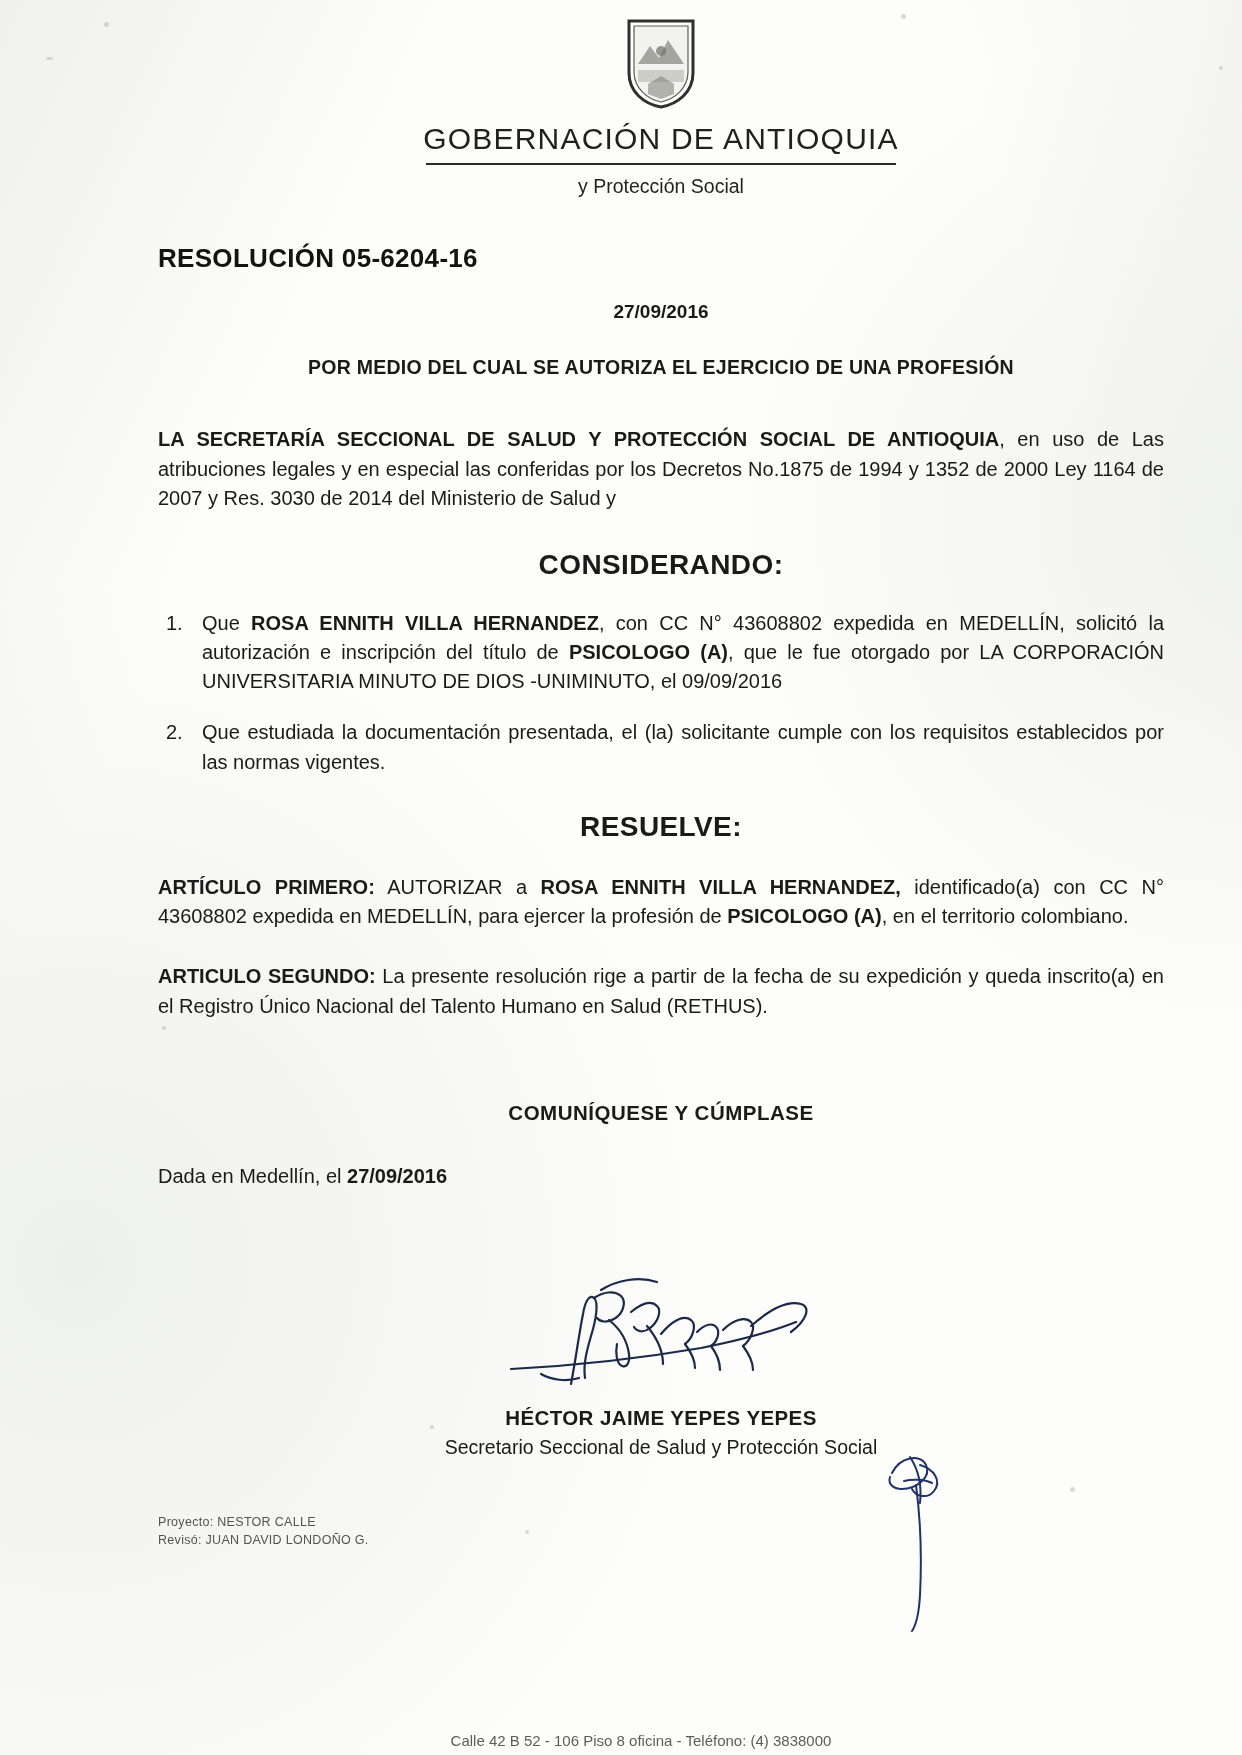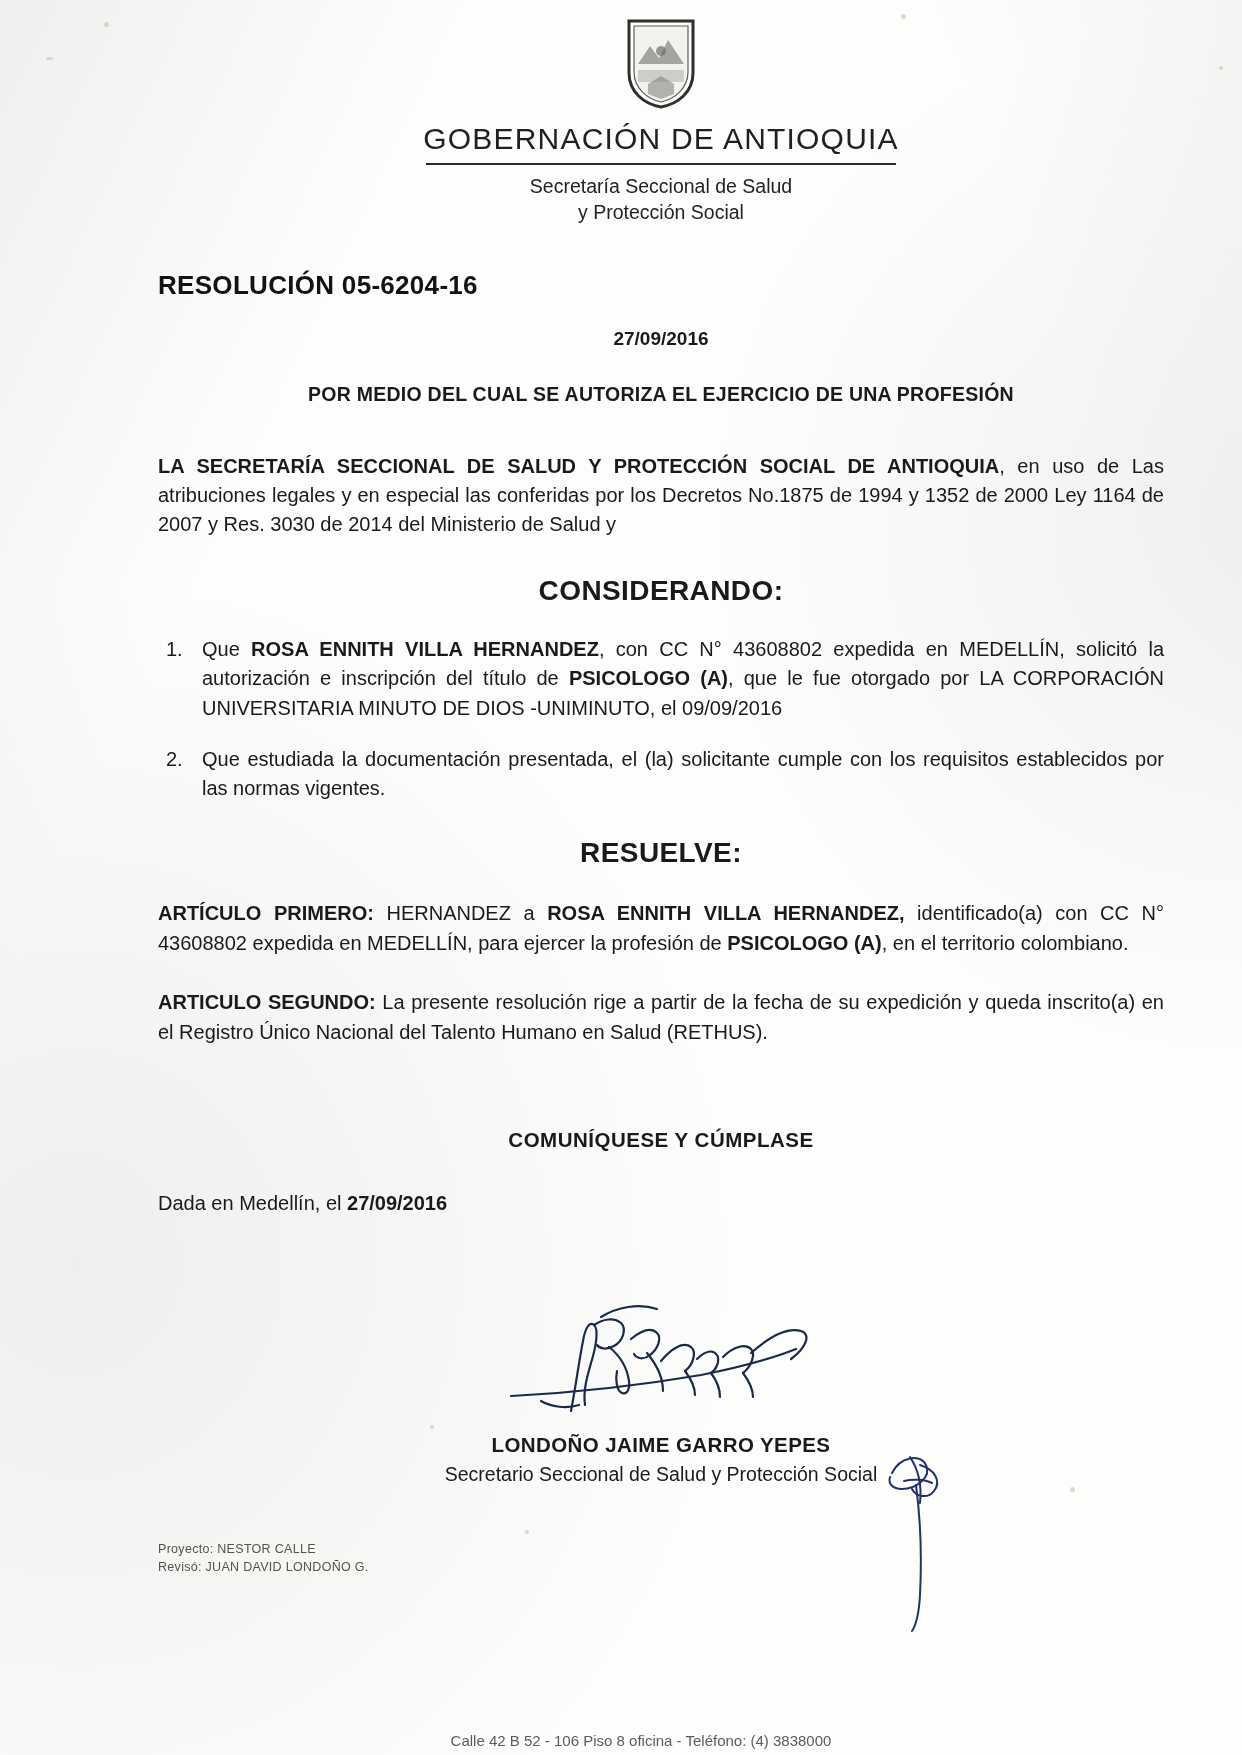--- a/index.html
+++ b/index.html
@@ -219,21 +219,20 @@
         <path d="M12 46 L24 28 L33 40 L42 22 L58 46 Z" fill="#8b8b84" opacity=".75"></path>
         <path d="M12 52 H58 V64 H12 Z" fill="#a9a9a2" opacity=".5"></path>
         <circle cx="35" cy="33" r="5" fill="#6f6f69" opacity=".7"></circle>
         <path d="M22 66 L35 58 L48 66 L48 76 L35 81 L22 76 Z" fill="#7e7e77" opacity=".55"></path>
       </svg>
     </div>
 
     <div class="org-title">GOBERNACIÓN DE ANTIOQUIA</div>
     <div class="rule"></div>
     <div class="org-sub">
-      <div>Secretaría Seccional de Salud</div>
       <div>y Protección Social</div>
     </div>
 
     <div class="res-title">RESOLUCIÓN 05-6204-16</div>
     <div class="res-date">27/09/2016</div>
     <div class="res-purpose">POR MEDIO DEL CUAL SE AUTORIZA EL EJERCICIO DE UNA PROFESIÓN</div>
 
     <div class="para">
       <span class="b">LA SECRETARÍA SECCIONAL DE SALUD Y PROTECCIÓN SOCIAL DE ANTIOQUIA</span><span>, en uso de Las atribuciones legales y en especial las conferidas por los Decretos No.1875 de 1994 y 1352 de 2000 Ley 1164 de 2007 y Res. 3030 de 2014 del Ministerio de Salud y</span>
     </div>
@@ -247,21 +246,21 @@
       </li>
       <li>
         <span class="num">2.</span>
         <span>Que estudiada la documentación presentada, el (la) solicitante cumple con los requisitos establecidos por las normas vigentes.</span>
       </li>
     </ol>
 
     <div class="center-head" style="margin-top:34px;">RESUELVE:</div>
 
     <div class="art-block">
-      <span class="b">ARTÍCULO PRIMERO:</span><span> HERNANDEZ a </span><span class="b">ROSA ENNITH VILLA  HERNANDEZ,</span><span>  identificado(a) con CC N° 43608802 expedida en MEDELLÍN, para ejercer la profesión de </span><span class="b">PSICOLOGO (A)</span><span>, en el territorio colombiano.</span>
+      <span class="b">ARTÍCULO PRIMERO:</span><span> AUTORIZAR a </span><span class="b">ROSA ENNITH VILLA  HERNANDEZ,</span><span>  identificado(a) con CC N° 43608802 expedida en MEDELLÍN, para ejercer la profesión de </span><span class="b">PSICOLOGO (A)</span><span>, en el territorio colombiano.</span>
     </div>
 
     <div class="art-block">
       <span class="b">ARTICULO SEGUNDO:</span><span> La presente resolución rige a partir de la fecha de su expedición y queda inscrito(a) en el Registro Único Nacional del Talento Humano en Salud (RETHUS).</span>
     </div>
 
     <div class="comuniquese">COMUNÍQUESE Y CÚMPLASE</div>
 
     <div class="dada">
       <span>Dada en Medellín, el </span><span class="b">27/09/2016</span>
@@ -282,21 +281,21 @@
           <path d="M260 72 C266 80 269 88 269 96"></path>
           <path d="M272 56 C282 46 294 42 300 48 C305 53 300 66 292 72"></path>
           <path d="M292 72 C298 80 302 88 302 96"></path>
           <path d="M300 52 C318 36 336 26 350 30 C360 33 356 46 340 58"></path>
           <path d="M150 16 C166 6 188 2 206 8"></path>
           <path d="M90 100 C100 106 116 108 128 104"></path>
         </g>
       </svg>
     </div>
 
-    <div class="sig-name">LONDOÑO JAIME GARRO YEPES</div>
+    <div class="sig-name">HÉCTOR JAIME YEPES YEPES</div>
     <div class="sig-role">Secretario Seccional de Salud y Protección Social</div>
 
     <div class="small-notes">
       <div>Proyecto: NESTOR CALLE</div>
       <div>Revisó: JUAN DAVID LONDOÑO G.</div>
     </div>
   </div>
 
   <svg class="stamp-sig" width="120" height="190" viewBox="0 0 120 190">
     <g fill="none" stroke="#20326b" stroke-width="2" stroke-linecap="round">

